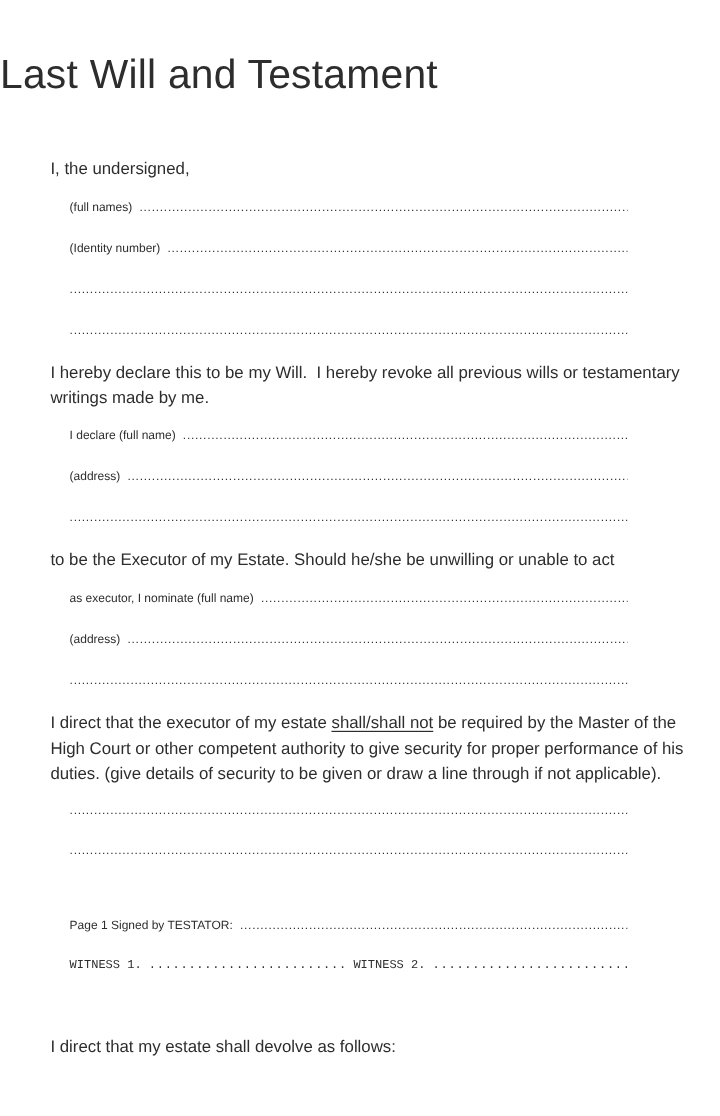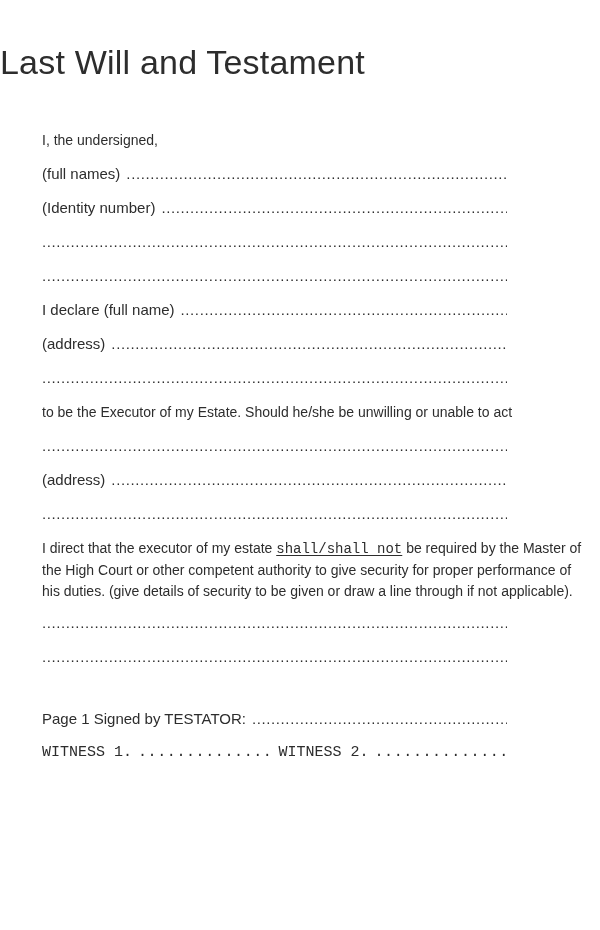--- a/index.html
+++ b/index.html
@@ -41,29 +41,29 @@
   }
   
   .para {
     width: 545px;
     font-size: 14px;
     line-height: 21px;
     margin: 0 0 12px 0;
     white-space: pre-wrap;
   }
   .para.security { margin-bottom: 11px; }
-  .underlined { text-decoration: underline; text-underline-offset: 2px; font-family: Liberation Mono, monospace; }
+  .underlined { text-decoration: underline; text-underline-offset: 2px; }
   
   .row {
     display: flex;
     align-items: center;
     width: 465px;
-    font-size: 15px;
+    font-size: 10px;
     line-height: 20px;
-    margin: 0 0 14px 0;
+    margin: 0 0 14px 16px;
   }
   .row .label { white-space: nowrap; margin-right: 6px; }
   .leader {
     flex: 1 1 0;
     min-width: 0;
     overflow: hidden;
     white-space: nowrap;
     letter-spacing: 0.6px;
   }
   .row.gap-after-large { margin-bottom: 42px; }
@@ -93,38 +93,40 @@
     </div>
 
     <div class="row">
       <span class="leader">......................................................................................................................................................</span>
     </div>
 
     <div class="row">
       <span class="leader">......................................................................................................................................................</span>
     </div>
 
+    <p class="para">I hereby declare this to be my Will.  I hereby revoke all previous wills or testamentary writings made by me.</p>
 
     <div class="row">
       <span class="label">I declare (full name)</span>
       <span class="leader">......................................................................................................................................................</span>
     </div>
 
     <div class="row">
       <span class="label">(address)</span>
       <span class="leader">......................................................................................................................................................</span>
     </div>
 
     <div class="row">
       <span class="leader">......................................................................................................................................................</span>
     </div>
 
     <p class="plainline">to be the Executor of my Estate. Should he/she be unwilling or unable to act</p>
 
     <div class="row">
+      <span class="label">as executor, I nominate (full name)</span>
       <span class="leader">......................................................................................................................................................</span>
     </div>
 
     <div class="row">
       <span class="label">(address)</span>
       <span class="leader">......................................................................................................................................................</span>
     </div>
 
     <div class="row">
       <span class="leader">......................................................................................................................................................</span>
@@ -145,15 +147,16 @@
       <span class="leader">......................................................................................................................................................</span>
     </div>
 
     <div class="row witnessrow">
       <span class="label">WITNESS 1.</span>
       <span class="leader">......................................................................................................................................................</span>
       <span class="label label2">WITNESS 2.</span>
       <span class="leader">......................................................................................................................................................</span>
     </div>
 
+    <p class="plainline last">I direct that my estate shall devolve as follows:</p>
 
   </div>
 </div>
 
 </body></html>

